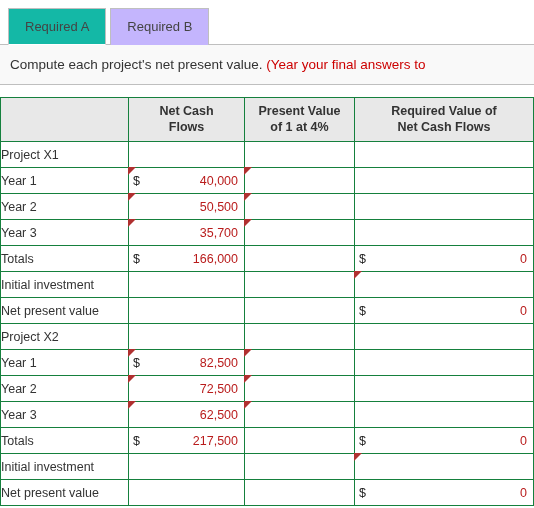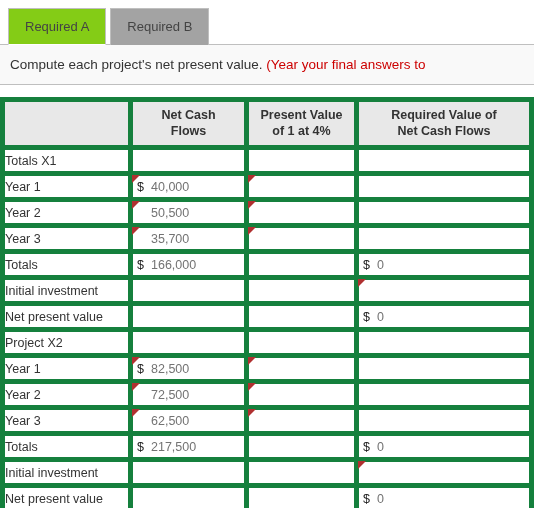--- a/index.html
+++ b/index.html
@@ -14,48 +14,48 @@
   .tabs {
     display: flex;
     padding: 8px 0 0 8px;
     background: #fff;
   }
   .tab {
     border: 1px solid #bfbfbf;
     padding: 10px 16px;
     font-size: 13px;
     color: #444;
-    background: #a3a3a3;
+    background: #c4b5fd;
     margin-right: 4px;
     border-bottom: none;
     cursor: pointer;
   }
   .tab.active {
-    background: #84cc16;
+    background: #14b8a6;
     border-bottom: 1px solid #fff;
     position: relative;
     z-index: 2;
   }
   .instruction-bar {
     border-top: 1px solid #bfbfbf;
     border-bottom: 1px solid #bfbfbf;
     background: #f9f9f9;
     padding: 12px 10px;
     font-size: 13.5px;
     color: #333;
     margin-top: -1px;
   }
   .instruction-bar .hint { color: #c00; }
   .grid {
     border-collapse: collapse;
     width: 100%;
     margin-top: 12px;
   }
   .grid th, .grid td {
-    border: 5px solid #15803d;
+    border: 1px solid #15803d;
     padding: 0;
     height: 26px;
     font-size: 12.5px;
   }
   .grid th {
     background: #e8e8e8;
     font-weight: bold;
     text-align: center;
     padding: 6px 4px;
     line-height: 1.25;
@@ -75,21 +75,22 @@
     height: 100%;
     padding: 0 6px 0 4px;
   }
   .money-cell .sym {
     width: 14px;
     text-align: left;
     color: #222;
   }
   .money-cell .val {
     flex: 1;
-    color: #737373;
+    text-align: right;
+    color: #b91c1c;
   }
   .tick {
     position: relative;
   }
   .tick::before {
     content: "";
     position: absolute;
     left: -1px;
     top: -1px;
     width: 0; height: 0;
@@ -130,21 +131,21 @@
       </th>
       <th>
         <span>Required Value of</span><br>
         <span>Net Cash Flows</span>
       </th>
     </tr>
   </thead>
   <tbody>
 
     <tr>
-      <td class="row-label">Totals X1</td>
+      <td class="row-label">Project X1</td>
       <td class="empty"></td>
       <td class="empty"></td>
       <td class="empty"></td>
     </tr>
     <tr>
       <td class="row-label">Year 1</td>
       <td class="tick">
         <div class="money-cell">
             <span class="sym">$</span>
             <span class="val">40,000</span>

